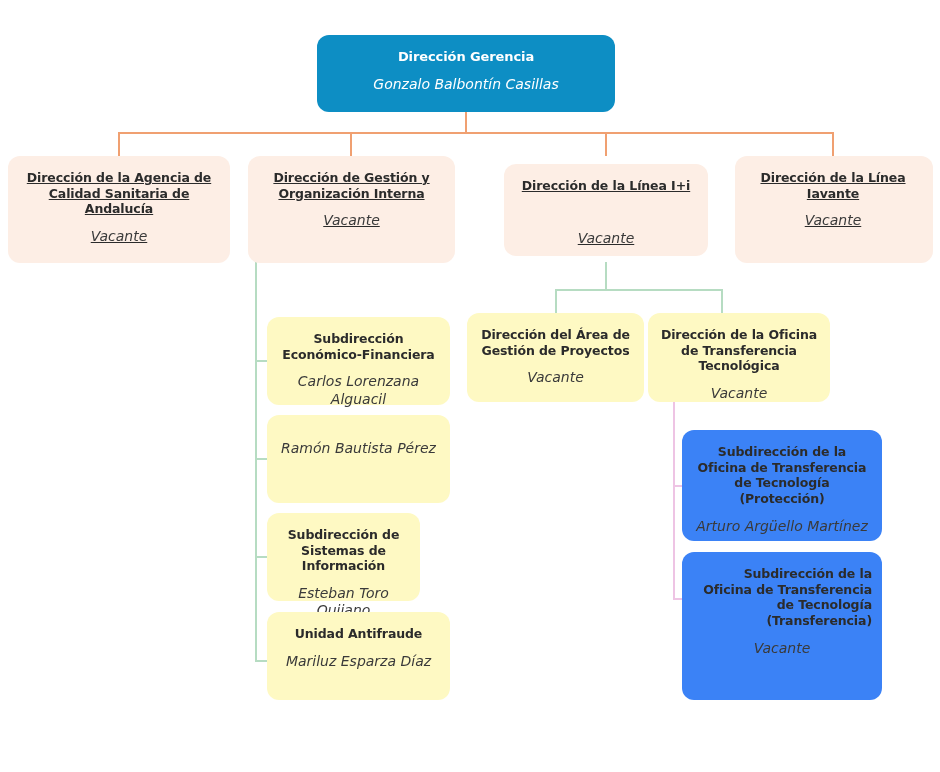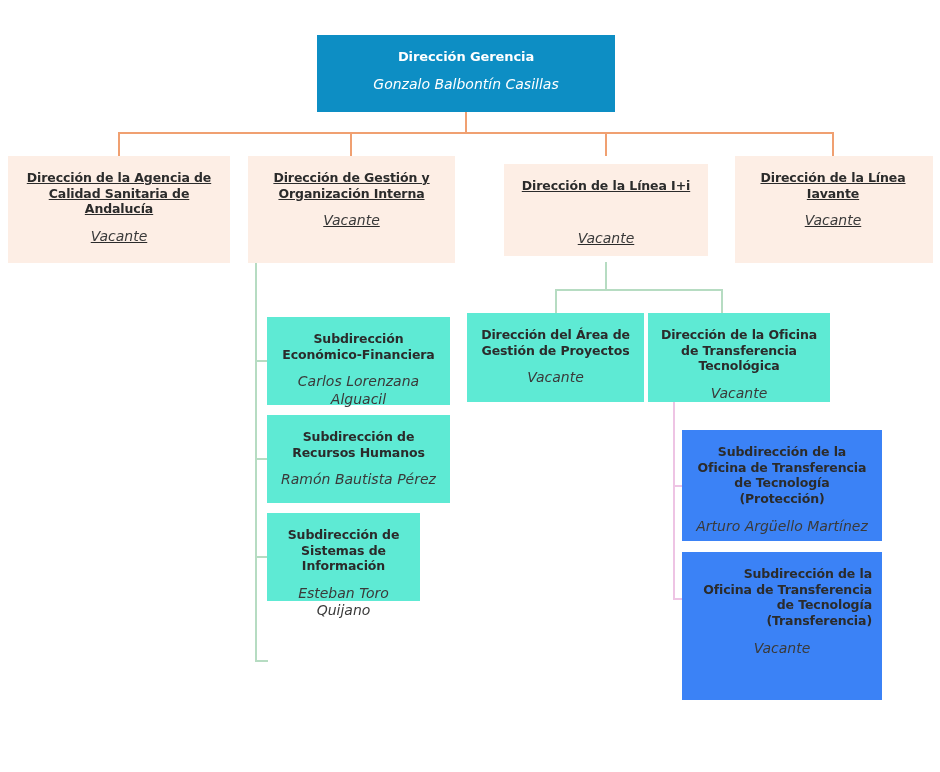--- a/index.html
+++ b/index.html
@@ -15,21 +15,21 @@
     overflow: hidden;
   }
   #chart {
     position: relative;
     width: 940px;
     height: 772px;
   }
   .node {
     position: absolute;
     box-sizing: border-box;
-    border-radius: 0;
+    border-radius: 12px;
     display: flex;
     flex-direction: column;
     align-items: center;
     padding: 14px 10px 10px 10px;
     text-align: center;
   }
   .node .title {
     font-weight: bold;
     font-size: 12.5px;
     line-height: 1.25;
@@ -49,21 +49,21 @@
   .lvl-root .person { color: #ffffff; }
 
   .lvl-peach {
     background: #fdeee5;
     text-decoration: underline;
   }
   .lvl-peach .title { color: #2b2b2b; }
   .lvl-peach .person { color: #3a3a3a; }
 
   .lvl-mint {
-    background: #5eead4;
+    background: #fef9c3;
   }
   .lvl-mint .title { color: #2b2b2b; }
   .lvl-mint .person { color: #3a3a3a; }
 
   .lvl-lilac {
     background: #3b82f6;
   }
   .lvl-lilac .title { color: #2b2b2b; }
   .lvl-lilac .person { color: #3a3a3a; }
 
@@ -126,29 +126,32 @@
     <div class="title">Dirección de la Línea Iavante</div>
     <div class="person">Vacante</div>
   </div>
 
   <div class="node lvl-mint" style="left:267px; top:317px; width:183px; height:88px;">
     <div class="title">Subdirección Económico-Financiera</div>
     <div class="person">Carlos Lorenzana Alguacil</div>
   </div>
 
   <div class="node lvl-mint" style="left:267px; top:415px; width:183px; height:88px;">
-    <div class="title">Subdirección de Recursos Humanos</div>
     <div class="person">Ramón Bautista Pérez</div>
   </div>
 
   <div class="node lvl-mint" style="left:267px; top:513px; width:153px; height:88px;">
     <div class="title">Subdirección de Sistemas de Información</div>
     <div class="person">Esteban Toro Quijano</div>
   </div>
 
+  <div class="node lvl-mint" style="left:267px; top:612px; width:183px; height:88px;">
+    <div class="title">Unidad Antifraude</div>
+    <div class="person">Mariluz Esparza Díaz</div>
+  </div>
 
   <div class="node lvl-mint" style="left:467px; top:313px; width:177px; height:89px;">
     <div class="title">Dirección del Área de Gestión de Proyectos</div>
     <div class="person">Vacante</div>
   </div>
 
   <div class="node lvl-mint" style="left:648px; top:313px; width:182px; height:89px;">
     <div class="title">Dirección de la Oficina de Transferencia Tecnológica</div>
     <div class="person">Vacante</div>
   </div>

